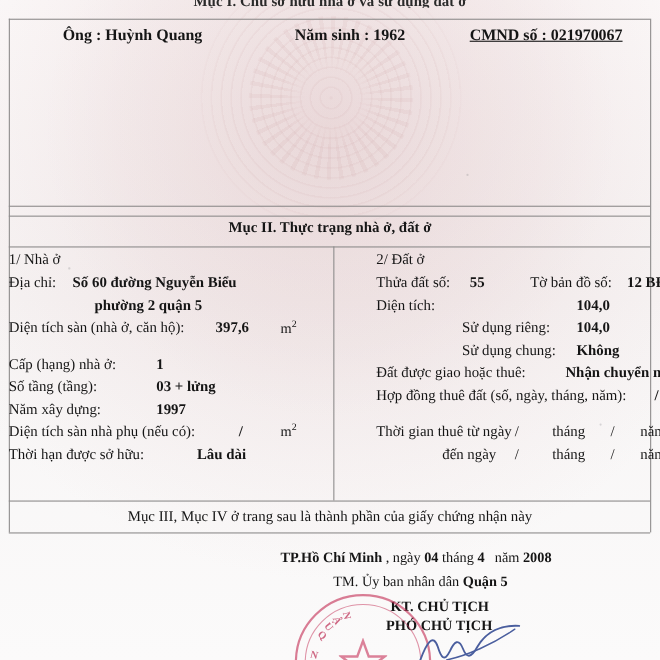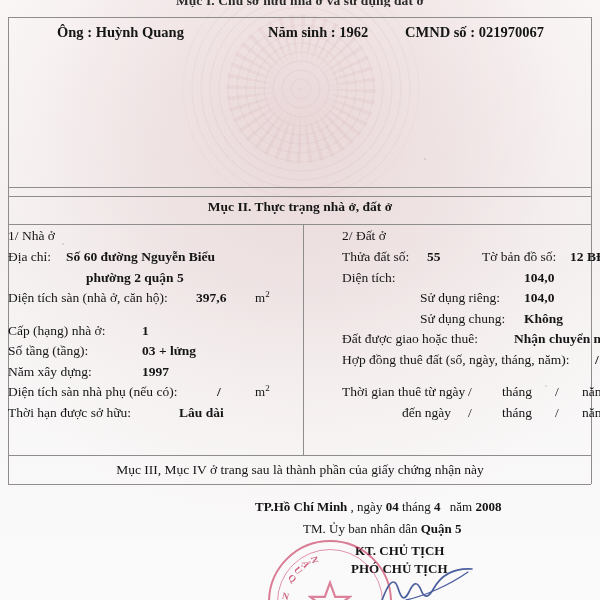--- a/index.html
+++ b/index.html
@@ -94,21 +94,21 @@
   #owner-row {
     position: absolute;
     left: 0; top: 24px;
     width: 476px;
     height: 24px;
     font-size: 14.5px;
     font-weight: 700;
   }
   #owner-row .owner-name  { position: absolute; left: 57px;  top: 0; white-space: nowrap; }
   #owner-row .birth       { position: absolute; left: 268px; top: 0; white-space: nowrap; }
-  #owner-row .idcard      { position: absolute; left: 405px; top: 0; white-space: nowrap; }
+  #owner-row .idcard      { position: absolute; left: 427px; top: 0; white-space: nowrap; text-decoration: underline; }
 
   
   #section2-heading {
     position: absolute;
     left: 0; top: 199px;
     width: 600px;
     text-align: center;
     font-size: 13.5px;
     font-weight: 700;
   }

